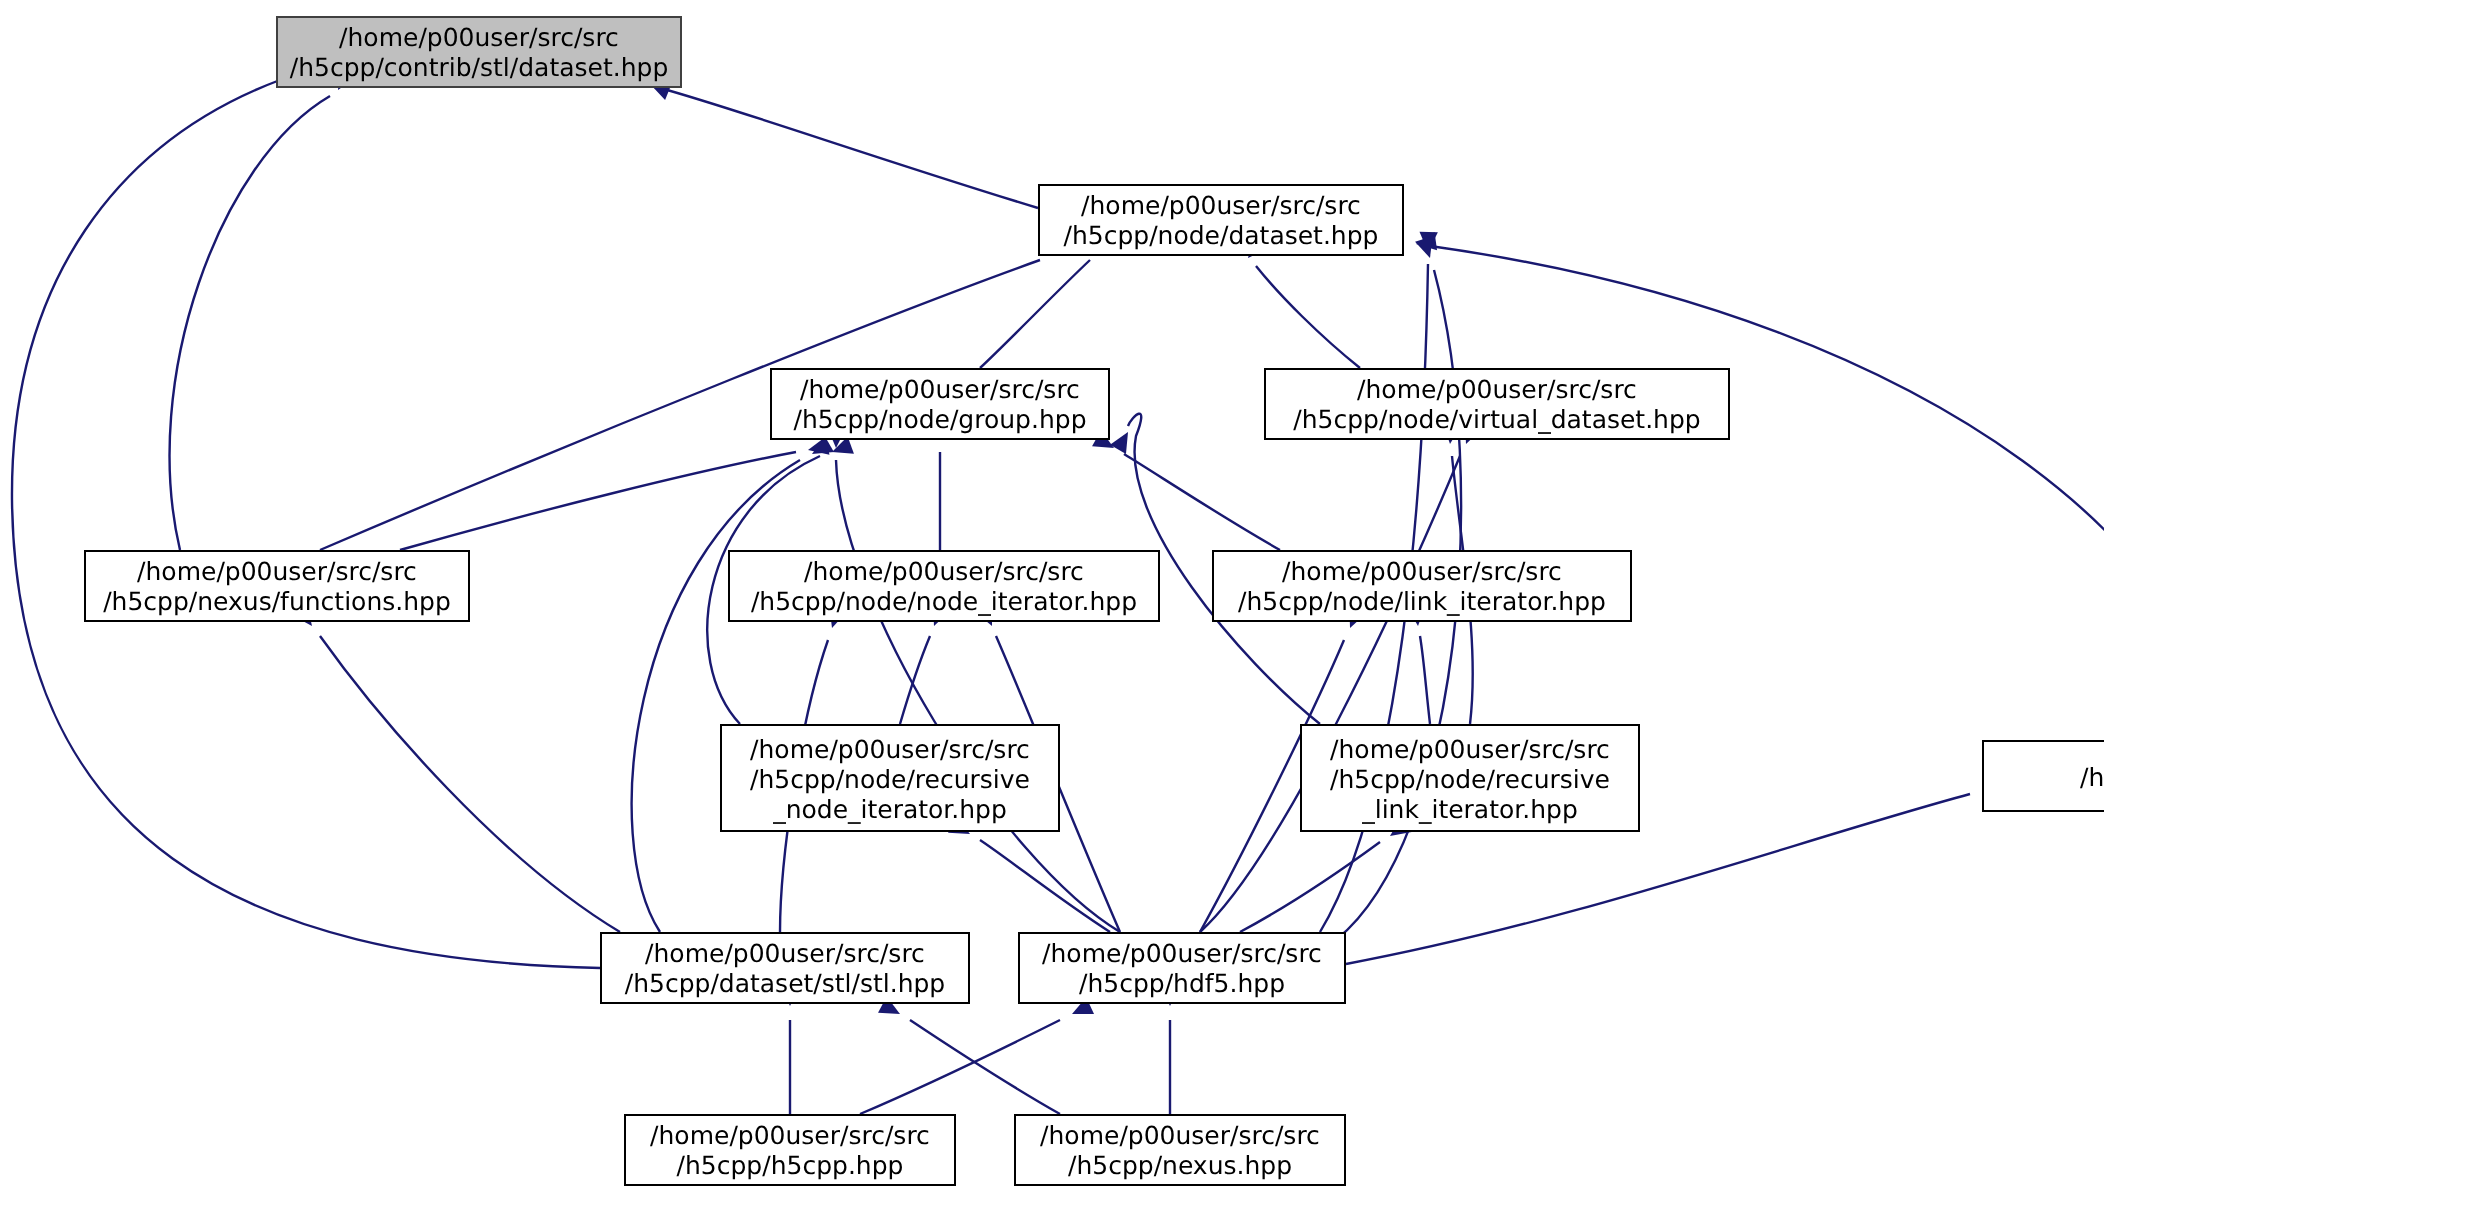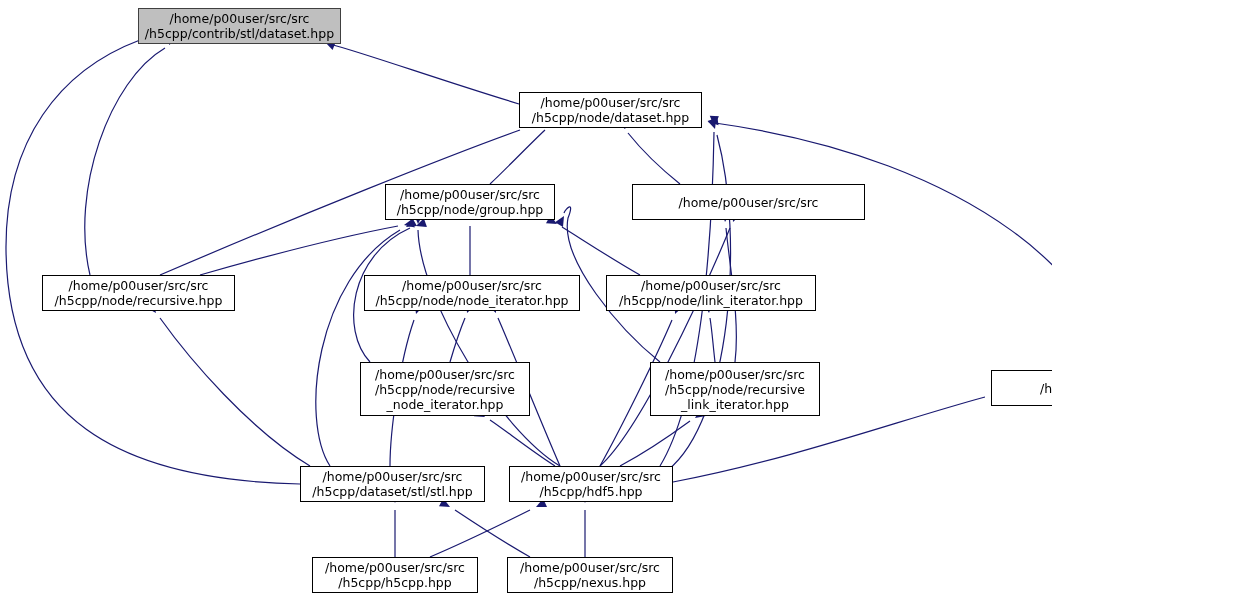--- a/index.html
+++ b/index.html
@@ -111,22 +111,22 @@
       <path d="M 530,557 C 500,540 470,520 455,510" fill="none" stroke="#191970" stroke-width="1.2"></path>
       <polygon points="0,0 -10,4.6 -10,-4.6" fill="#191970" transform="translate(450,507) rotate(28)"></polygon>
       <path d="M 430,557 C 470,540 510,520 530,510" fill="none" stroke="#191970" stroke-width="1.2"></path>
       <polygon points="0,0 -10,4.6 -10,-4.6" fill="#191970" transform="translate(536,507) rotate(155)"></polygon>
       <path d="M 585,557 L 585,510" fill="none" stroke="#191970" stroke-width="1.2"></path>
       <polygon points="0,0 -10,4.6 -10,-4.6" fill="#191970" transform="translate(585,503) rotate(90)"></polygon>
     </svg>
 <div class="gnode highlight" style="left: 138px; top: 8px; width: 203px; height: 36px;"><span class="ln">/home/p00user/src/src</span><span class="ln">/h5cpp/contrib/stl/dataset.hpp</span></div>
     <div class="gnode" style="left: 519px; top: 92px; width: 183px; height: 36px;"><span class="ln">/home/p00user/src/src</span><span class="ln">/h5cpp/node/dataset.hpp</span></div>
     <div class="gnode" style="left: 385px; top: 184px; width: 170px; height: 36px;"><span class="ln">/home/p00user/src/src</span><span class="ln">/h5cpp/node/group.hpp</span></div>
-    <div class="gnode" style="left: 632px; top: 184px; width: 233px; height: 36px;"><span class="ln">/home/p00user/src/src</span></div>
-    <div class="gnode" style="left: 42px; top: 275px; width: 193px; height: 36px;"><span class="ln">/home/p00user/src/src</span><span class="ln">/h5cpp/node/recursive.hpp</span></div>
+    <div class="gnode" style="left: 632px; top: 184px; width: 233px; height: 36px;"><span class="ln">/home/p00user/src/src</span><span class="ln">/h5cpp/node/virtual_dataset.hpp</span></div>
+    <div class="gnode" style="left: 42px; top: 275px; width: 193px; height: 36px;"><span class="ln">/home/p00user/src/src</span><span class="ln">/h5cpp/nexus/functions.hpp</span></div>
     <div class="gnode" style="left: 364px; top: 275px; width: 216px; height: 36px;"><span class="ln">/home/p00user/src/src</span><span class="ln">/h5cpp/node/node_iterator.hpp</span></div>
     <div class="gnode" style="left: 606px; top: 275px; width: 210px; height: 36px;"><span class="ln">/home/p00user/src/src</span><span class="ln">/h5cpp/node/link_iterator.hpp</span></div>
     <div class="gnode" style="left: 360px; top: 362px; width: 170px; height: 54px;"><span class="ln">/home/p00user/src/src</span><span class="ln">/h5cpp/node/recursive</span><span class="ln">_node_iterator.hpp</span></div>
     <div class="gnode" style="left: 650px; top: 362px; width: 170px; height: 54px;"><span class="ln">/home/p00user/src/src</span><span class="ln">/h5cpp/node/recursive</span><span class="ln">_link_iterator.hpp</span></div>
     <div class="gnode" style="left: 991px; top: 370px; width: 238px; height: 36px;"><span class="ln">/home/p00user/src/src</span></div>
     <div class="gnode" style="left: 300px; top: 466px; width: 185px; height: 36px;"><span class="ln">/home/p00user/src/src</span><span class="ln">/h5cpp/dataset/stl/stl.hpp</span></div>
     <div class="gnode" style="left: 509px; top: 466px; width: 164px; height: 36px;"><span class="ln">/home/p00user/src/src</span><span class="ln">/h5cpp/hdf5.hpp</span></div>
     <div class="gnode" style="left: 312px; top: 557px; width: 166px; height: 36px;"><span class="ln">/home/p00user/src/src</span><span class="ln">/h5cpp/h5cpp.hpp</span></div>
     <div class="gnode" style="left: 507px; top: 557px; width: 166px; height: 36px;"><span class="ln">/home/p00user/src/src</span><span class="ln">/h5cpp/nexus.hpp</span></div>
   </div>

